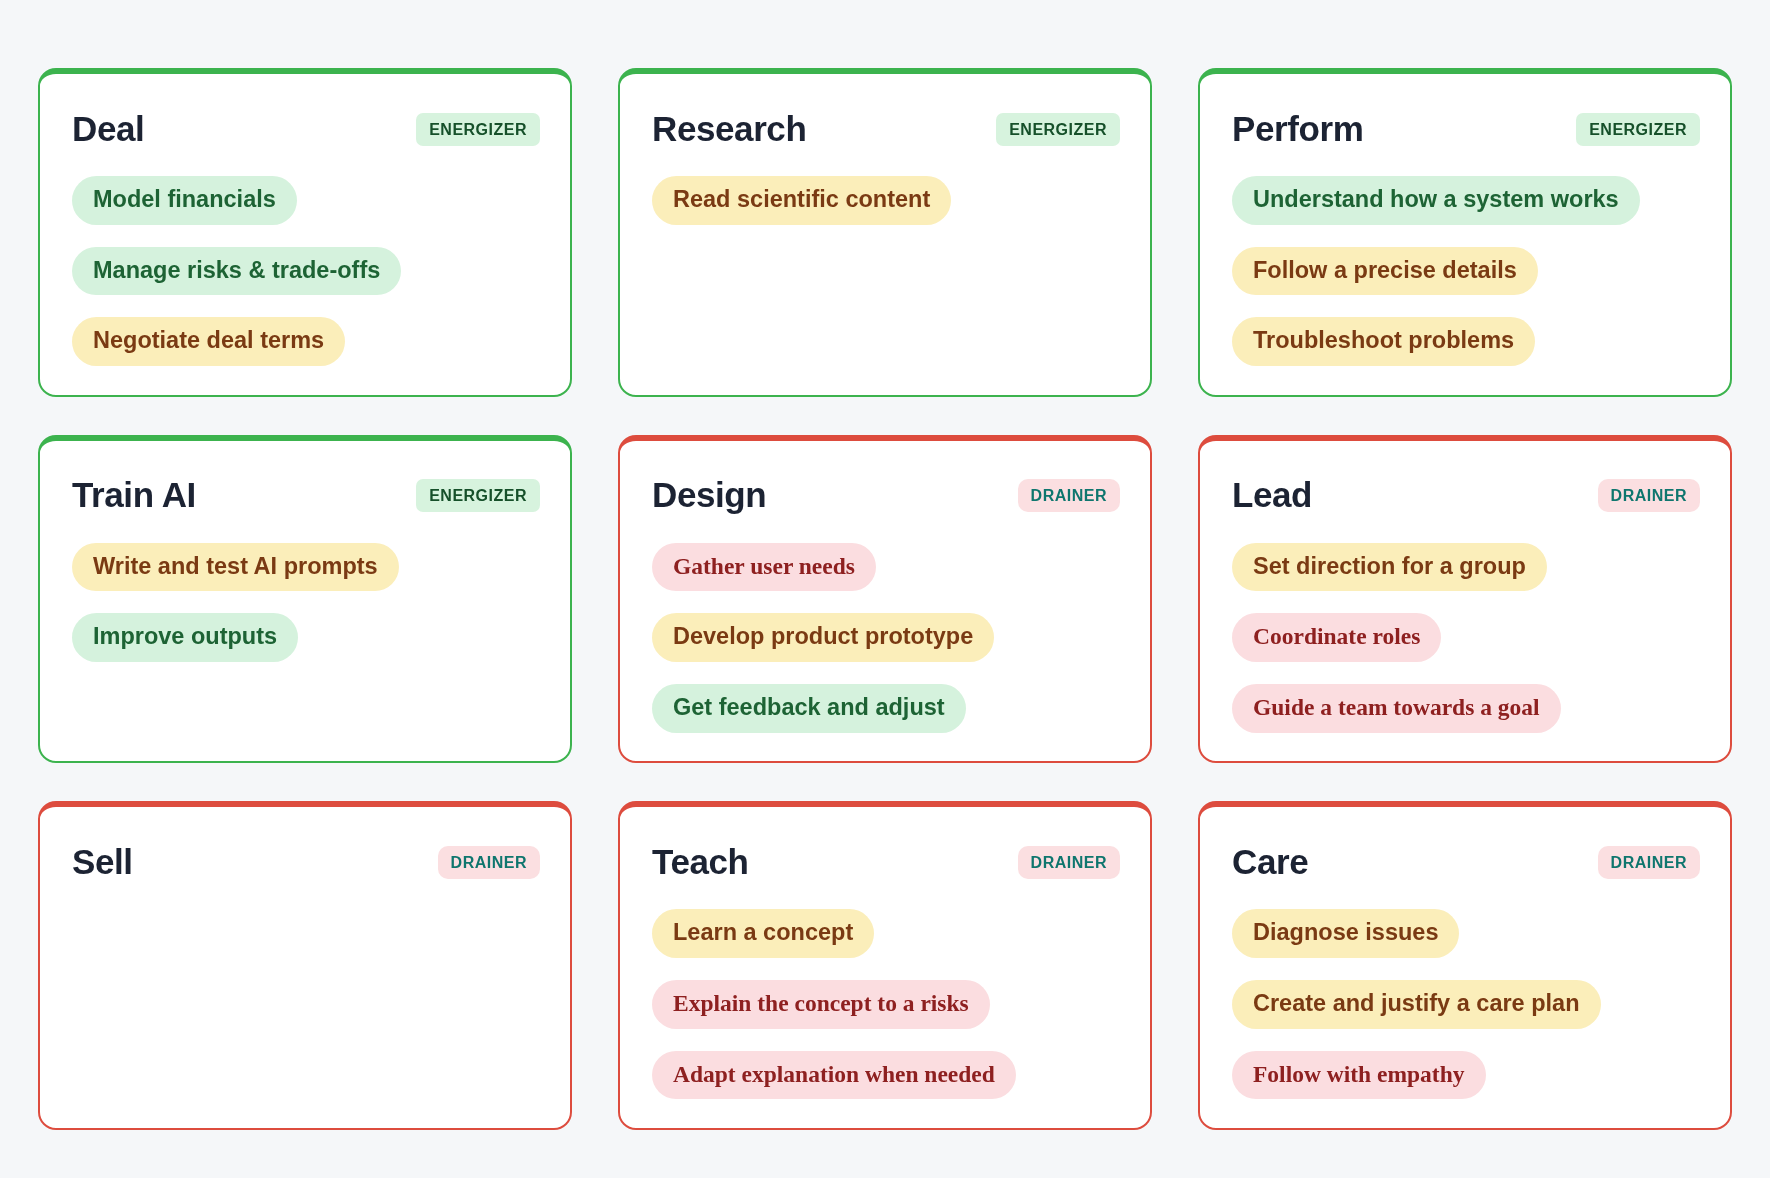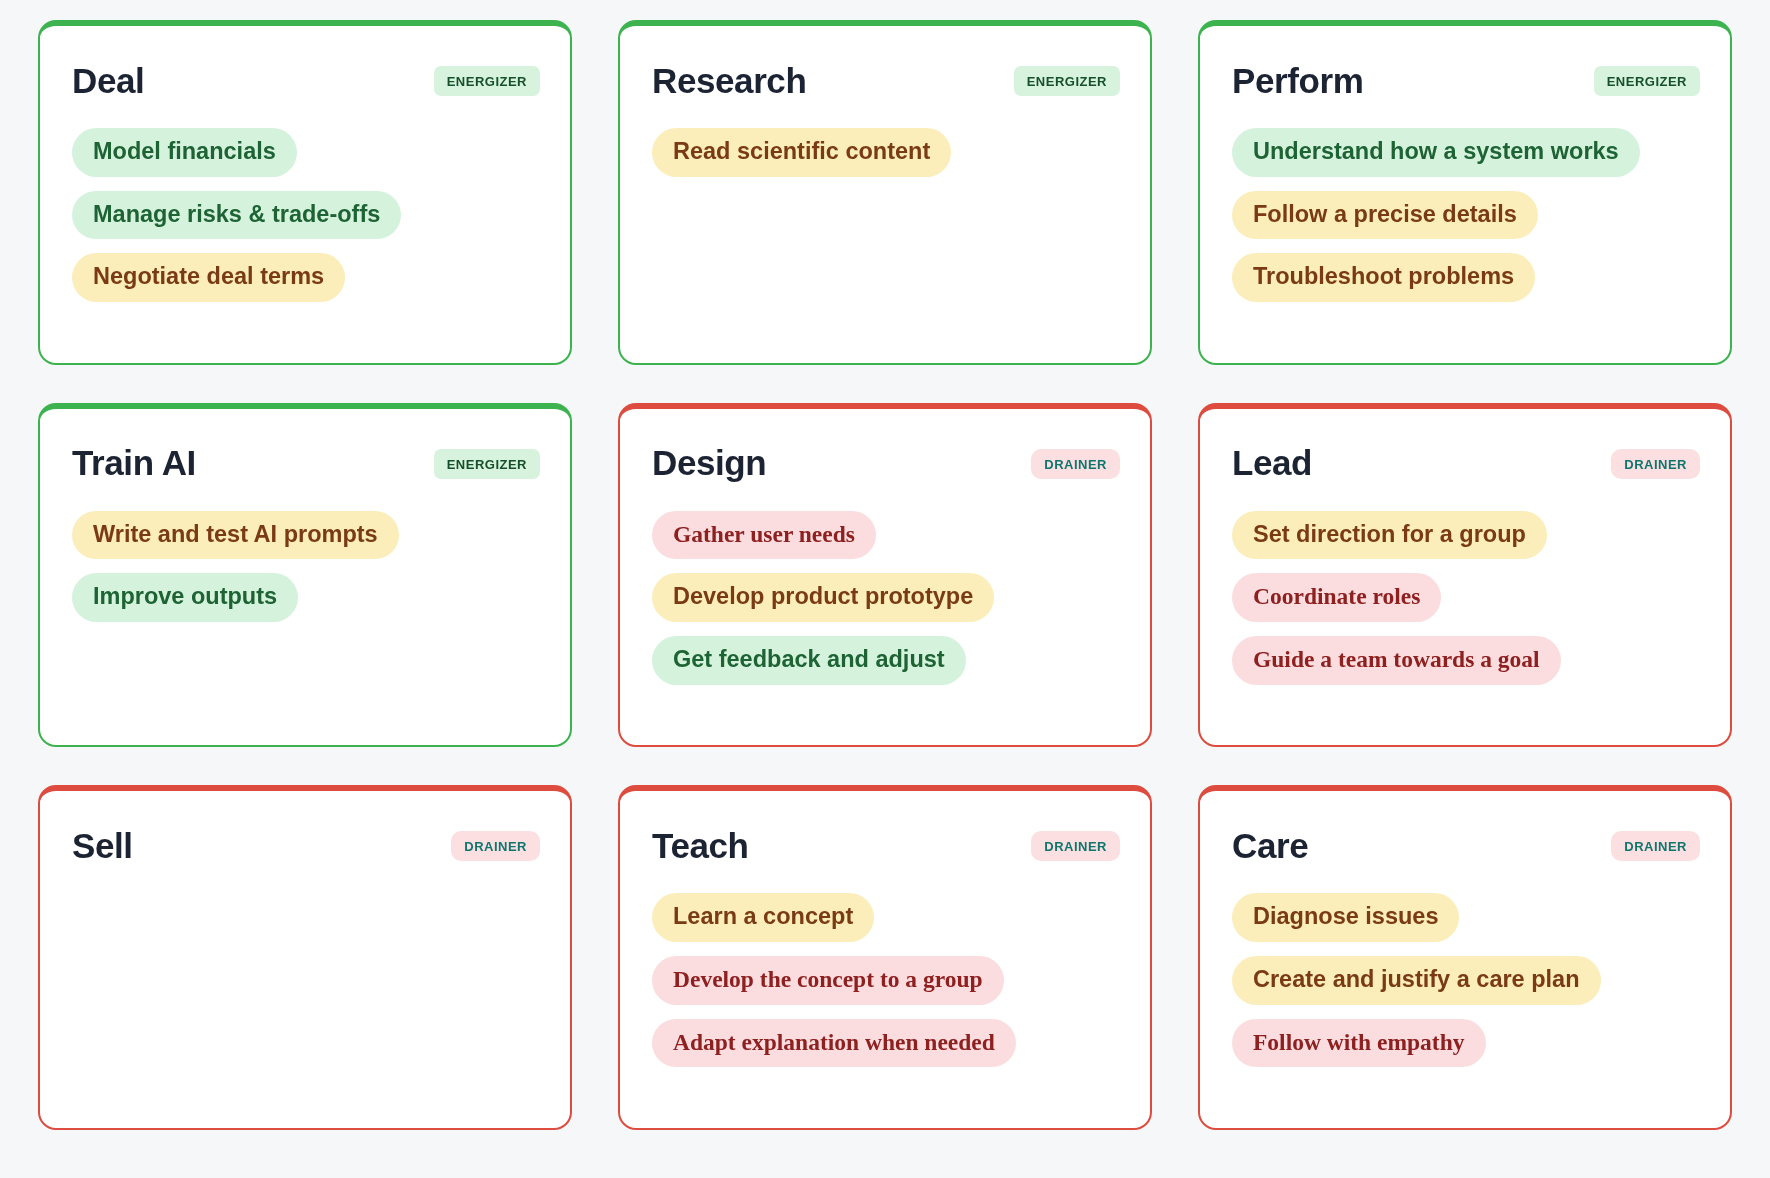--- a/index.html
+++ b/index.html
@@ -11,21 +11,21 @@
     font-family: "Liberation Sans", sans-serif;
     overflow: hidden;
   }
 
   .grid {
     display: grid;
     grid-template-columns: repeat(3, 1fr);
     grid-template-rows: repeat(3, 1fr);
     column-gap: 46px;
     row-gap: 38px;
-    padding: 20px 38px 48px 38px;
+    padding: 68px 38px 48px 38px;
     width: 1770px;
     height: 1178px;
   }
 
   .card {
     background: #ffffff;
     border-radius: 18px;
     position: relative;
     padding: 34px 30px 26px 32px;
     display: flex;
@@ -52,21 +52,21 @@
 
   .card-title {
     font-size: 35px;
     font-weight: bold;
     color: #1c2333;
     letter-spacing: -0.4px;
     line-height: 1.05;
   }
 
   .badge {
-    font-size: 13px;
+    font-size: 16px;
     font-weight: bold;
     letter-spacing: 0.5px;
     padding: 8px 13px 7px 13px;
     border-radius: 7px;
     white-space: nowrap;
     flex-shrink: 0;
   }
 
   .badge.energizer {
     background: #d7f3de;
@@ -76,21 +76,21 @@
   .badge.drainer {
     background: #fbdfe1;
     color: #0f766e;
     border-radius: 10px;
   }
 
   .pills {
     display: flex;
     flex-direction: column;
     align-items: flex-start;
-    gap: 14px;
+    gap: 22px;
   }
 
   .pill {
     font-size: 23.5px;
     font-weight: bold;
     padding: 9px 21px 11px 21px;
     border-radius: 26px;
     white-space: nowrap;
     line-height: 1.22;
   }
@@ -172,21 +172,21 @@
         <div class="badge drainer">DRAINER</div>
       </div>
     </div>
     <div class="card drainer">
       <div class="card-head">
         <div class="card-title">Teach</div>
         <div class="badge drainer">DRAINER</div>
       </div>
       <div class="pills">
         <div class="pill yellow">Learn a concept</div>
-        <div class="pill red">Develop the concept to a group</div>
+        <div class="pill red">Explain the concept to a risks</div>
         <div class="pill red">Adapt explanation when needed</div>
       </div>
     </div>
     <div class="card drainer">
       <div class="card-head">
         <div class="card-title">Care</div>
         <div class="badge drainer">DRAINER</div>
       </div>
       <div class="pills">
         <div class="pill yellow">Diagnose issues</div>

